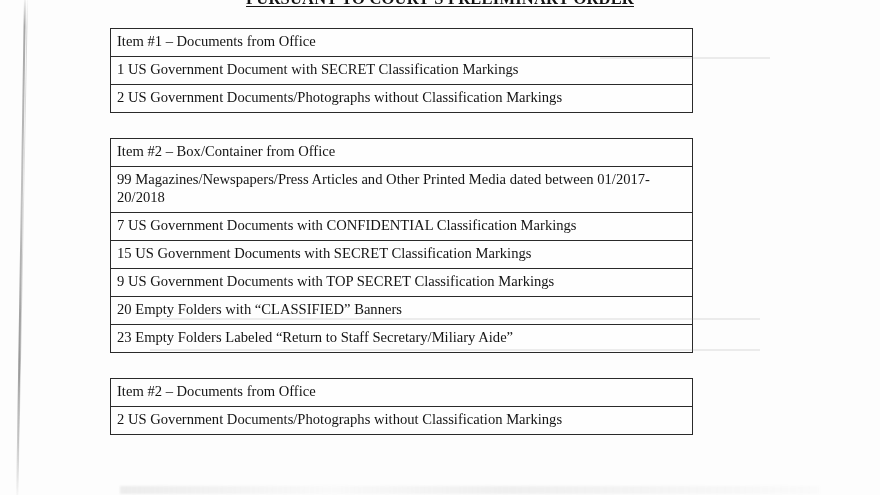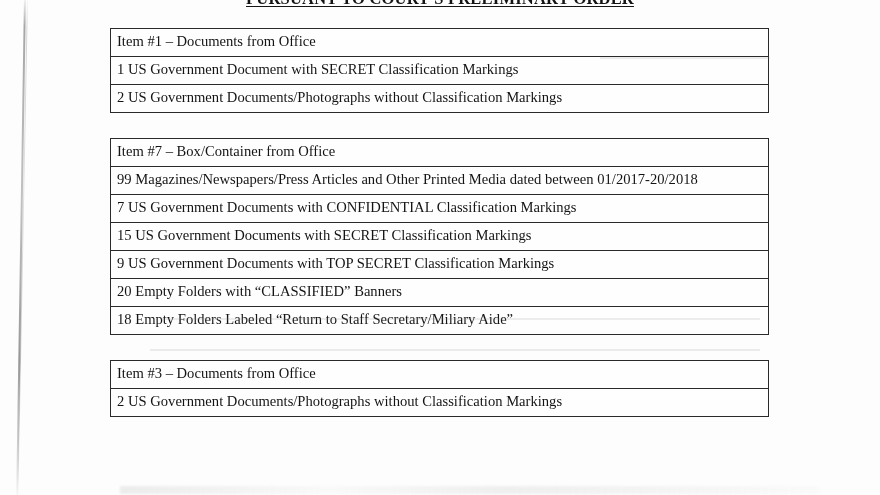--- a/index.html
+++ b/index.html
@@ -58,21 +58,21 @@
     text-decoration: underline;
     text-underline-offset: 2px;
     white-space: nowrap;
     filter: blur(0.25px);
   }
 
   .tables {
     position: absolute;
     left: 110px;
     top: 28px;
-    width: 659px;
+    width: 583px;
   }
 
   table.item-table {
     width: 100%;
     border-collapse: collapse;
     table-layout: fixed;
     margin-bottom: 25px;
     filter: blur(0.2px);
   }
   table.item-table:last-child { margin-bottom: 0; }
@@ -138,47 +138,47 @@
         </tr>
         <tr>
           <td class="detail-cell">2 US Government Documents/Photographs without Classification Markings</td>
         </tr>
       </tbody>
     </table>
 
     <table class="item-table">
       <tbody>
         <tr>
-          <td class="header-cell">Item #7 – Box/Container from Office</td>
+          <td class="header-cell">Item #2 – Box/Container from Office</td>
         </tr>
         <tr>
           <td class="detail-cell">99 Magazines/Newspapers/Press Articles and Other Printed Media dated between 01/2017-20/2018</td>
         </tr>
         <tr>
           <td class="detail-cell">7 US Government Documents with CONFIDENTIAL Classification Markings</td>
         </tr>
         <tr>
           <td class="detail-cell">15 US Government Documents with SECRET Classification Markings</td>
         </tr>
         <tr>
           <td class="detail-cell">9 US Government Documents with TOP SECRET Classification Markings</td>
         </tr>
         <tr>
           <td class="detail-cell">20 Empty Folders with “CLASSIFIED” Banners</td>
         </tr>
         <tr>
-          <td class="detail-cell">18 Empty Folders Labeled “Return to Staff Secretary/Miliary Aide”</td>
+          <td class="detail-cell">23 Empty Folders Labeled “Return to Staff Secretary/Miliary Aide”</td>
         </tr>
       </tbody>
     </table>
 
     <table class="item-table">
       <tbody>
         <tr>
-          <td class="header-cell">Item #3 – Documents from Office</td>
+          <td class="header-cell">Item #2 – Documents from Office</td>
         </tr>
         <tr>
           <td class="detail-cell">2 US Government Documents/Photographs without Classification Markings</td>
         </tr>
       </tbody>
     </table>
 
   </div>
 
   <div class="smudge" style="left:600px; top:57px; width:170px; height:2px;"></div>

